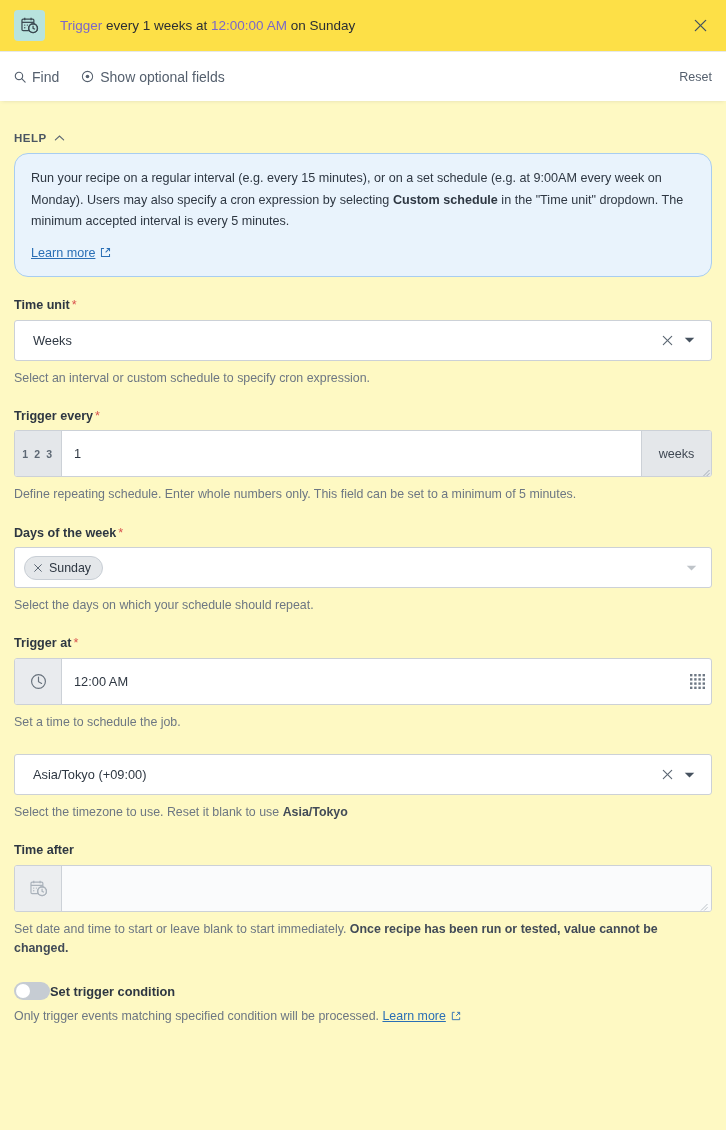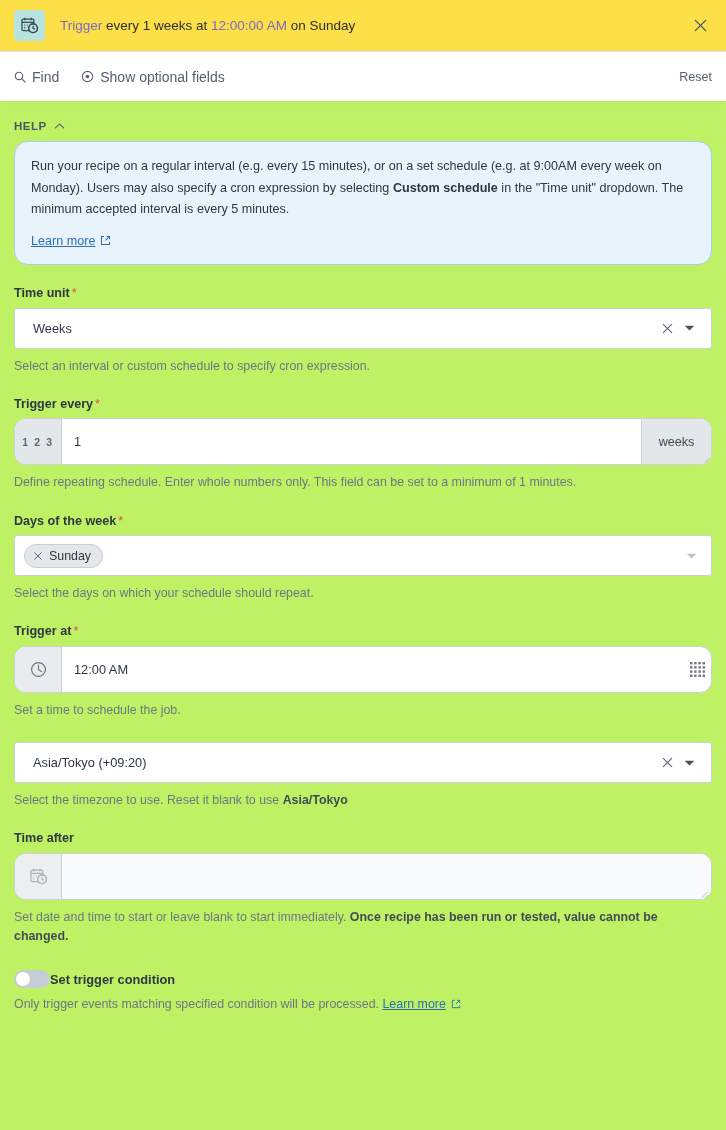--- a/index.html
+++ b/index.html
@@ -79,22 +79,22 @@
     margin-left: auto;
     font-size: 12.5px;
     color: #55606e;
     cursor: pointer;
   }
 
   
   .body {
     flex: 1 1 auto;
     overflow: hidden;
-    padding: 0 14px;
-    background: #bef264;
+    padding: 12px 14px;
+    background: #fef9c3;
   }
 
   .help-head {
     display: flex; align-items: center;
     margin-top: 19px;
     margin-bottom: 9px;
     cursor: pointer;
   }
   .help-label {
     font-size: 11.5px;
@@ -163,21 +163,21 @@
     font-size: 12.8px;
     color: #2e3742;
   }
   .select-clear { padding: 0 8px; display:flex; align-items:center; cursor:pointer; }
   .select-arrow { padding: 0 6px 0 2px; display:flex; align-items:center; cursor:pointer; }
 
   
   .input-group {
     display: flex;
     border: 1px solid #ccd1d7;
-    border-radius: 12px;
+    border-radius: 3px;
     background: #ffffff;
     height: 47px;
     overflow: hidden;
   }
   .prefix {
     width: 47px;
     background: #e4e7ea;
     border-right: 1px solid #ccd1d7;
     display: flex; align-items: center; justify-content: center;
     flex: 0 0 auto;
@@ -400,21 +400,21 @@
         <div class="suffix">
           <span>weeks</span>
           <span class="resize-grip">
             <svg width="9" height="9" viewBox="0 0 9 9" stroke="#9aa3ad" stroke-width="0.85">
               <line x1="8.5" y1="2" x2="2" y2="8.5"></line>
               <line x1="8.5" y1="5.2" x2="5.2" y2="8.5"></line>
             </svg>
           </span>
         </div>
       </div>
-      <div class="hint">Define repeating schedule. Enter whole numbers only. This field can be set to a minimum of 1 minutes.</div>
+      <div class="hint">Define repeating schedule. Enter whole numbers only. This field can be set to a minimum of 5 minutes.</div>
     </div>
 
     <div class="field">
       <div class="field-label"><span>Days of the week</span><span class="req">*</span></div>
       <div class="multi-ctl">
         <div class="chips">
           <span class="chip">
             <span class="chip-x">
               <svg width="10" height="10" viewBox="0 0 12 12" stroke="#5d6874" stroke-width="1.2" stroke-linecap="round">
                 <line x1="2" y1="2" x2="10" y2="10"></line>
@@ -465,21 +465,21 @@
               <rect x="13.6" y="13.6" width="2.4" height="2.4"></rect>
           </svg>
         </div>
 
       </div>
       <div class="hint">Set a time to schedule the job.</div>
     </div>
 
     <div class="field">
       <div class="select-ctl">
-        <span class="select-value">Asia/Tokyo (+09:20)</span>
+        <span class="select-value">Asia/Tokyo (+09:00)</span>
         <span class="select-clear">
           <svg width="13" height="13" viewBox="0 0 14 14" stroke="#5d6874" stroke-width="1.25" stroke-linecap="round">
             <line x1="2.5" y1="2.5" x2="11.5" y2="11.5"></line>
             <line x1="11.5" y1="2.5" x2="2.5" y2="11.5"></line>
           </svg>
         </span>
         <span class="select-arrow">
           <svg width="11" height="8" viewBox="0 0 12 8">
               <polygon points="0.8,1.6 11.2,1.6 6,6.8" fill="#46525f"></polygon>
             </svg>

